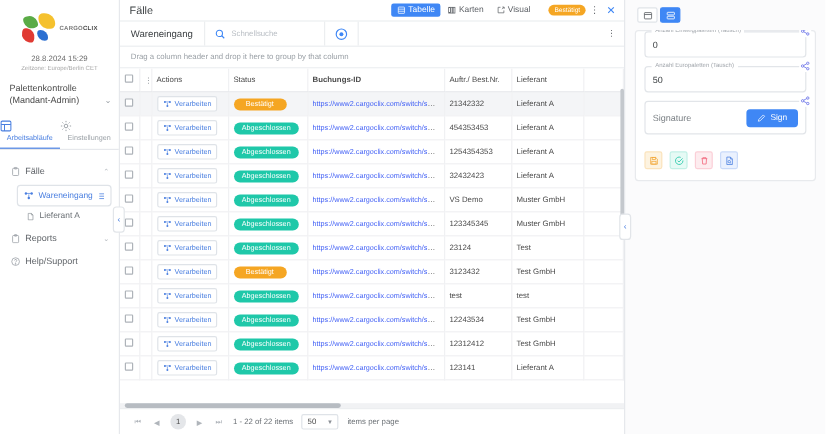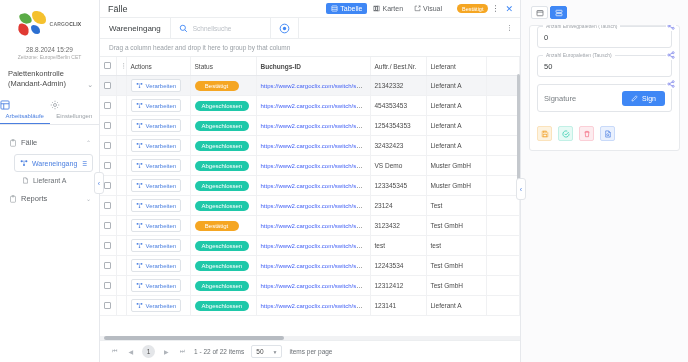--- a/index.html
+++ b/index.html
@@ -362,20 +362,30 @@
         <span>
           <svg width="8" height="8" viewBox="0 0 16 16" fill="none" stroke="#9aa0a6" stroke-width="1.3">
             <rect x="3" y="2.5" width="10" height="12" rx="1.5"></rect>
               <rect x="5.8" y="1" width="4.4" height="2.6" rx="1"></rect>
           </svg>
         </span>
         <span class="g-lbl">Reports</span>
         <span class="g-chev">⌄</span>
       </div>
 
+      <div class="nav-group">
+        <span>
+          <svg width="8" height="8" viewBox="0 0 16 16" fill="none" stroke="#9aa0a6" stroke-width="1.3">
+            <circle cx="8" cy="8" r="6.4"></circle>
+              <path d="M6.3 6.2a1.8 1.8 0 113 1.4c-.7.5-1.3.8-1.3 1.7"></path>
+              <circle cx="8" cy="11.8" r=".6" fill="#9aa0a6"></circle>
+          </svg>
+        </span>
+        <span class="g-lbl">Help/Support</span>
+      </div>
     </nav>
 
     <div class="collapse-handle">‹</div>
   </aside>
 
   <section class="main">
 
     <div class="main-head">
       <span class="title">Fälle</span>
       <div class="view-tabs">

